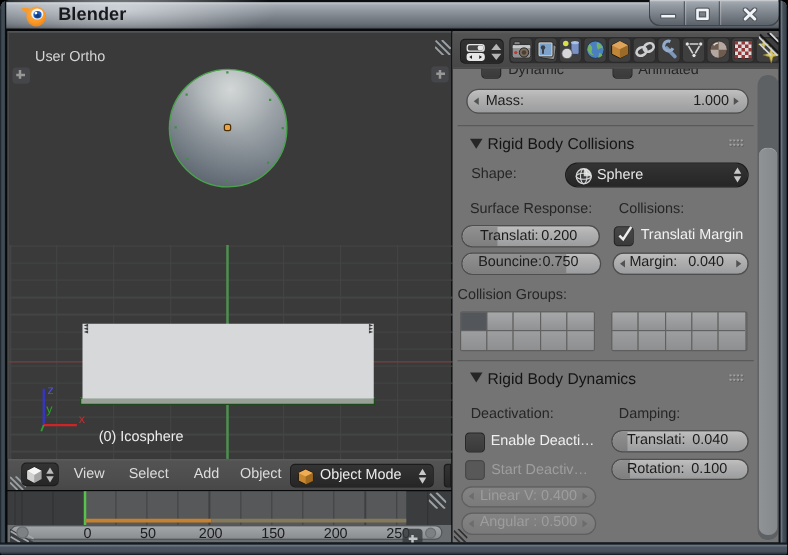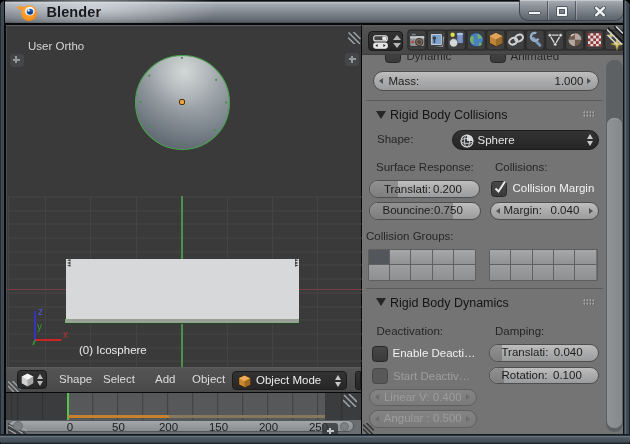--- a/index.html
+++ b/index.html
@@ -203,21 +203,21 @@
     <div class="abs darkbtn" style="left:11px;top:2.5px;width:30px;height:19.5px">
       <svg width="13" height="14" style="position:absolute;left:3px;top:2.5px" viewBox="0 0 13 14">
         <path d="M6.5,0.5 L12.3,3.6 L12.3,10.2 L6.5,13.4 L0.7,10.2 L0.7,3.6 Z" fill="#b9b9b9" stroke="#141414" stroke-width="0.8"></path>
         <path d="M6.5,0.5 L12.3,3.6 L6.5,6.9 L0.7,3.6 Z" fill="#f5f5f5"></path>
         <path d="M0.7,3.6 L6.5,6.9 L6.5,13.4 L0.7,10.2 Z" fill="#d2d2d2"></path>
         <path d="M12.3,3.6 L6.5,6.9 L6.5,13.4 L12.3,10.2 Z" fill="#a5a5a5"></path>
       </svg>
       <div class="tri" style="position:absolute;left:19px;top:3.5px;border-width:0 3.5px 5px 3.5px;border-color:transparent transparent #bdbdbd transparent"></div>
       <div class="tri" style="position:absolute;left:19px;top:10.5px;border-width:5px 3.5px 0 3.5px;border-color:#bdbdbd transparent transparent transparent"></div>
     </div>
-    <div class="abs menuitem" style="left:53px">Shape</div>
+    <div class="abs menuitem" style="left:53px">View</div>
     <div class="abs menuitem" style="left:97px">Select</div>
     <div class="abs menuitem" style="left:149px">Add</div>
     <div class="abs menuitem" style="left:186px">Object</div>
     <div class="abs darkbtn" style="left:226px;top:3.5px;width:115px;height:19px">
       <svg width="13" height="13" style="position:absolute;left:5px;top:3px" viewBox="0 0 13 13">
         <path d="M6.5,0.5 L12.3,3.3 L12.3,9.7 L6.5,12.5 L0.7,9.7 L0.7,3.3 Z" fill="#c8882f" stroke="#20150a" stroke-width="0.8"></path>
         <path d="M6.5,0.5 L12.3,3.3 L6.5,6.2 L0.7,3.3 Z" fill="#efae55"></path>
         <path d="M12.3,3.3 L6.5,6.2 L6.5,12.5 L12.3,9.7 Z" fill="#a06a20"></path>
       </svg>
       <div style="position:absolute;left:23px;top:2.5px;color:#ececec">Object Mode</div>
@@ -412,21 +412,21 @@
         <div class="pilldark" style="width:28px"></div>
         <div class="abs" style="left:14px;top:1.5px">Translati:</div>
         <div class="abs" style="left:63px;top:1.5px">0.200</div>
       </div>
 
       <div class="abs checkbox" style="left:128.5px;top:126.5px">
         <svg width="14" height="15" style="position:absolute;left:1px;top:-3px" viewBox="0 0 14 15">
           <path d="M2.5,9.5 L5.5,12.5 L12,2.5" fill="none" stroke="#ececec" stroke-width="2"></path>
         </svg>
       </div>
-      <div class="abs" style="left:150.5px;top:127.7px;color:#f2f2f2">Collision Margin</div>
+      <div class="abs" style="left:150.5px;top:127.7px;color:#f2f2f2">Translati Margin</div>
 
       <div class="abs pill" style="left:7px;top:147.5px;width:112px;height:17.5px;overflow:hidden">
         <div class="pilldark" style="width:83px"></div>
         <div class="abs" style="left:12.5px;top:1.2px">Bouncine:</div>
         <div class="abs" style="left:64px;top:1.2px">0.750</div>
       </div>
 
       <div class="abs pill" style="left:127.5px;top:147.5px;width:109px;height:17.5px">
         <div class="abs arrL" style="left:5px;top:4.8px"></div>
         <div class="abs" style="left:13px;top:1.2px">Margin:</div>

